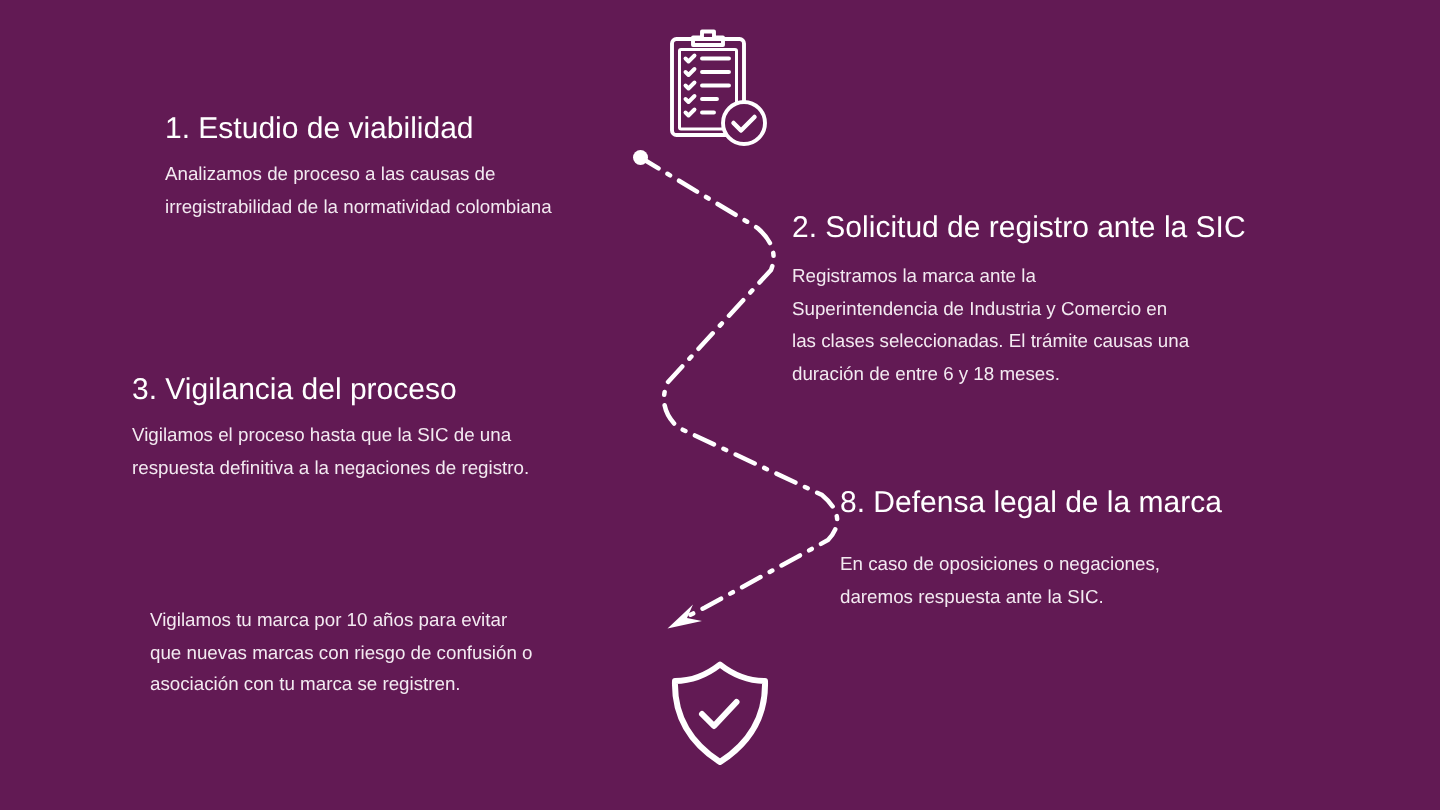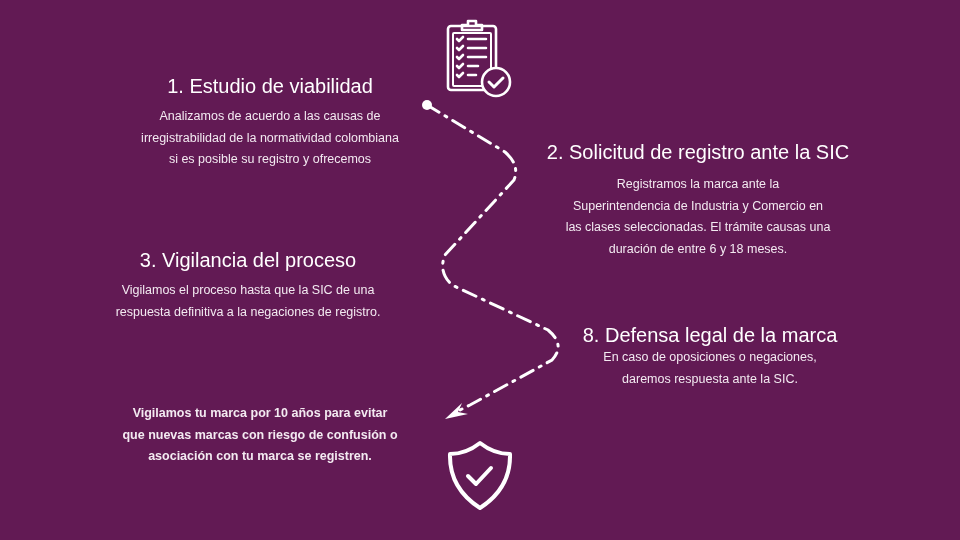--- a/index.html
+++ b/index.html
@@ -3,38 +3,38 @@
   <meta charset="utf-8">
   <style>
     html, body { margin: 0; padding: 0; }
     body {
       width: 960px; height: 540px; overflow: hidden;
       background: #621A54;
       font-family: "Liberation Sans", sans-serif;
       color: #ffffff;
       position: relative;
     }
-    .step { position: absolute; text-align: center; }
+    .step { position: absolute; text-align: left; }
     .step h2 {
       margin: 0; font-weight: normal; font-size: 20px; line-height: 24px;
       color: #ffffff;
     }
     .step p {
       margin: 0; font-size: 12.5px; line-height: 21.5px; color: #f3eaf1;
     }
     #step1 { left: 110px; top: 74px; width: 320px; }
     #step1 p { margin-top: 8px; }
     #step2 { left: 528px; top: 140px; width: 340px; }
     #step2 p { margin-top: 10px; }
     #step3 { left: 88px; top: 248px; width: 320px; }
     #step3 p { margin-top: 8px; }
     #step4 { left: 560px; top: 323px; width: 300px; }
-    #step4 p { margin-top: 0; }
+    #step4 p { margin-top: 19px; }
     #step5 { left: 100px; top: 397px; width: 320px; }
-    #step5 p { margin-top: 6px; font-weight: bold; }
+    #step5 p { margin-top: 6px; }
     svg.abs { position: absolute; }
   </style>
 </head>
 <body>
 
 <svg class="abs" style="left:440px; top:18px;" width="80" height="84" viewBox="0 0 80 84">
   <g fill="none" stroke="#ffffff" stroke-width="2.6" stroke-linejoin="round" stroke-linecap="round">
     <rect x="8" y="8" width="48" height="64" rx="3"></rect>
     <path d="M22 8 v-1 h6 v-4 h8 v4 h6 v1 v4 h-20 z"></path>
     <rect x="13" y="15" width="38" height="53" rx="1" stroke-width="2"></rect>
@@ -47,23 +47,23 @@
 
 <svg class="abs" style="left:0; top:0;" width="960" height="540" viewBox="0 0 960 540">
   <circle cx="427" cy="105" r="5" fill="#ffffff"></circle>
   <path d="M427 105 L505 152 Q520 165 514 180 L445 255 Q438 272 452 285 L548 330 Q566 345 552 360 L470 405 L456 412" fill="none" stroke="#ffffff" stroke-width="3" stroke-dasharray="14 7 2 7" stroke-linecap="round"></path>
   <path d="M445 419 L462 403 L458 412 L468 414 Z" fill="#ffffff"></path>
 </svg>
 
 <div class="step" id="step1">
   <h2>1. Estudio de viabilidad</h2>
   <p>
-    <span>Analizamos de acuerdo a las causas de</span><br>
+    <span>Analizamos de proceso a las causas de</span><br>
     <span>irregistrabilidad de la normatividad colombiana</span><br>
-    <span>si es posible su registro y ofrecemos</span><br>
+    <br>
   </p>
 </div>
 
 <div class="step" id="step2">
   <h2>2. Solicitud de registro ante la SIC</h2>
   <p>
     <span>Registramos la marca ante la</span><br>
     <span>Superintendencia de Industria y Comercio en</span><br>
     <span>las clases seleccionadas. El trámite causas una</span><br>
     <span>duración de entre 6 y 18 meses.</span>

